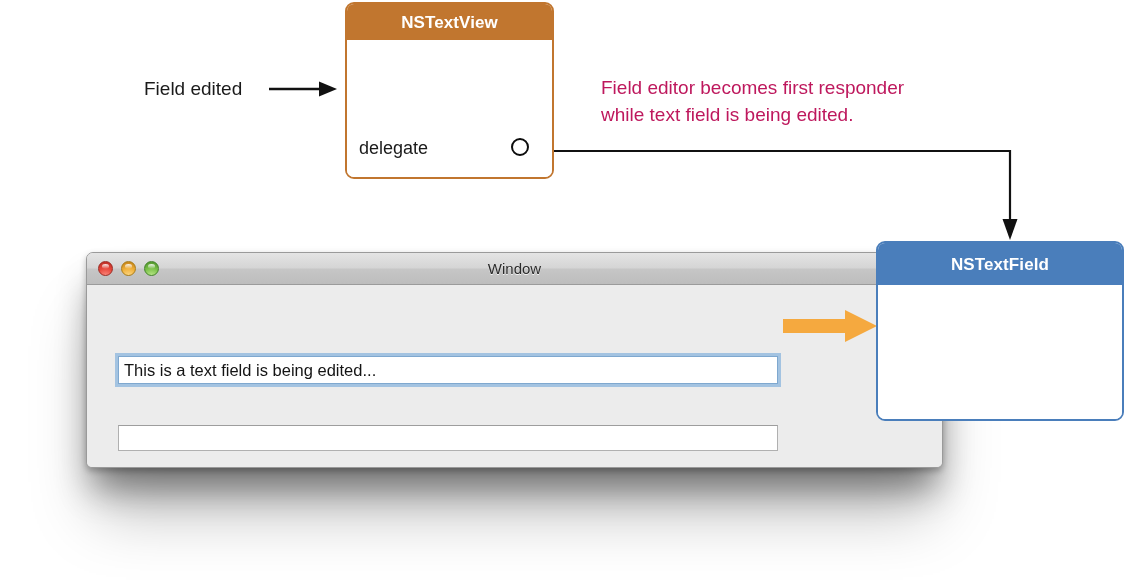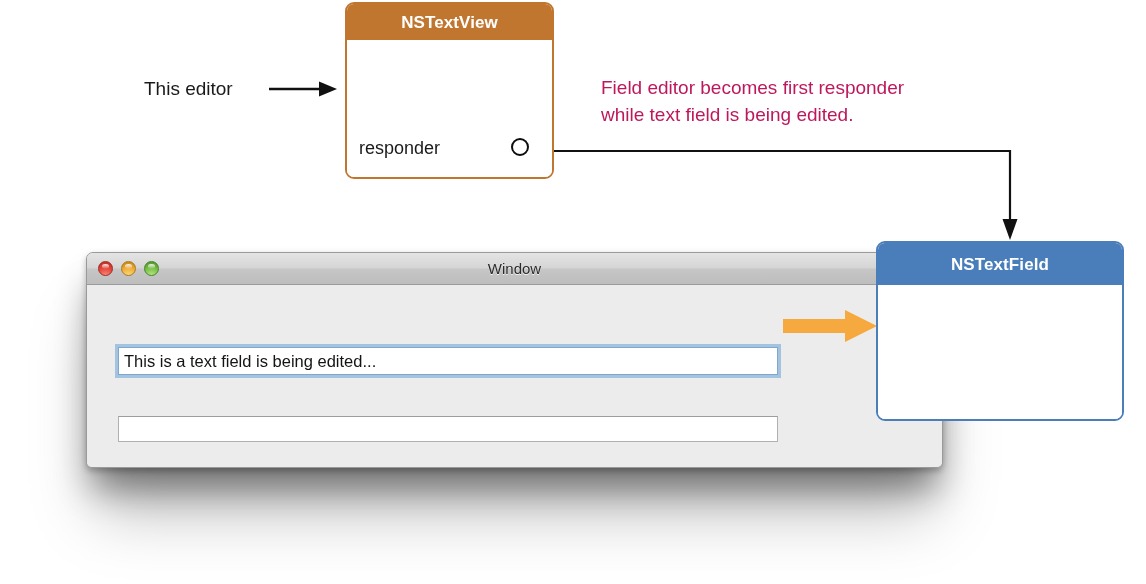--- a/index.html
+++ b/index.html
@@ -215,20 +215,21 @@
   }
   .light.green {
     background: radial-gradient(circle at 50% 120%, #caf09a 0%, #7cc24a 55%, #4b8f28 100%);
     border: 1px solid #43842a;
   }
 
   #window-content {
     position: relative;
     height: 183px;
     background: #ececec;
+    margin-top: 9px;
   }
 
   
   .mac-textfield {
     position: absolute;
     box-sizing: border-box;
     background: #ffffff;
     font-size: 16.5px;
     color: #141414;
     display: flex;
@@ -271,27 +272,27 @@
 
     <path d="M 528 151 L 1010 151 L 1010 224" fill="none" stroke="#111111" stroke-width="2.2"></path>
 
     <path d="M 1010 240 L 1002.5 219 L 1017.5 219 Z" fill="#111111"></path>
   </svg>
 
   <div class="class-box" id="textview-box">
     <div class="hdr">NSTextView</div>
     <div class="body">
       <div class="outlet-row">
-        <span class="outlet-label">responder</span>
+        <span class="outlet-label">delegate</span>
         <span class="outlet-dot"></span>
       </div>
     </div>
   </div>
 
-  <div id="field-editor-anno">This editor</div>
+  <div id="field-editor-anno">Field edited</div>
   <svg id="field-editor-arrow" viewBox="0 0 70 18" xmlns="http://www.w3.org/2000/svg">
     <line x1="0" y1="9" x2="52" y2="9" stroke="#111111" stroke-width="2.4"></line>
     <path d="M 68 9 L 50 1.5 L 50 16.5 Z" fill="#111111"></path>
   </svg>
 
   <div id="caption">Field editor becomes first responder
 while text field is being edited.</div>
 
   <div id="mac-window">
     <div id="titlebar">

